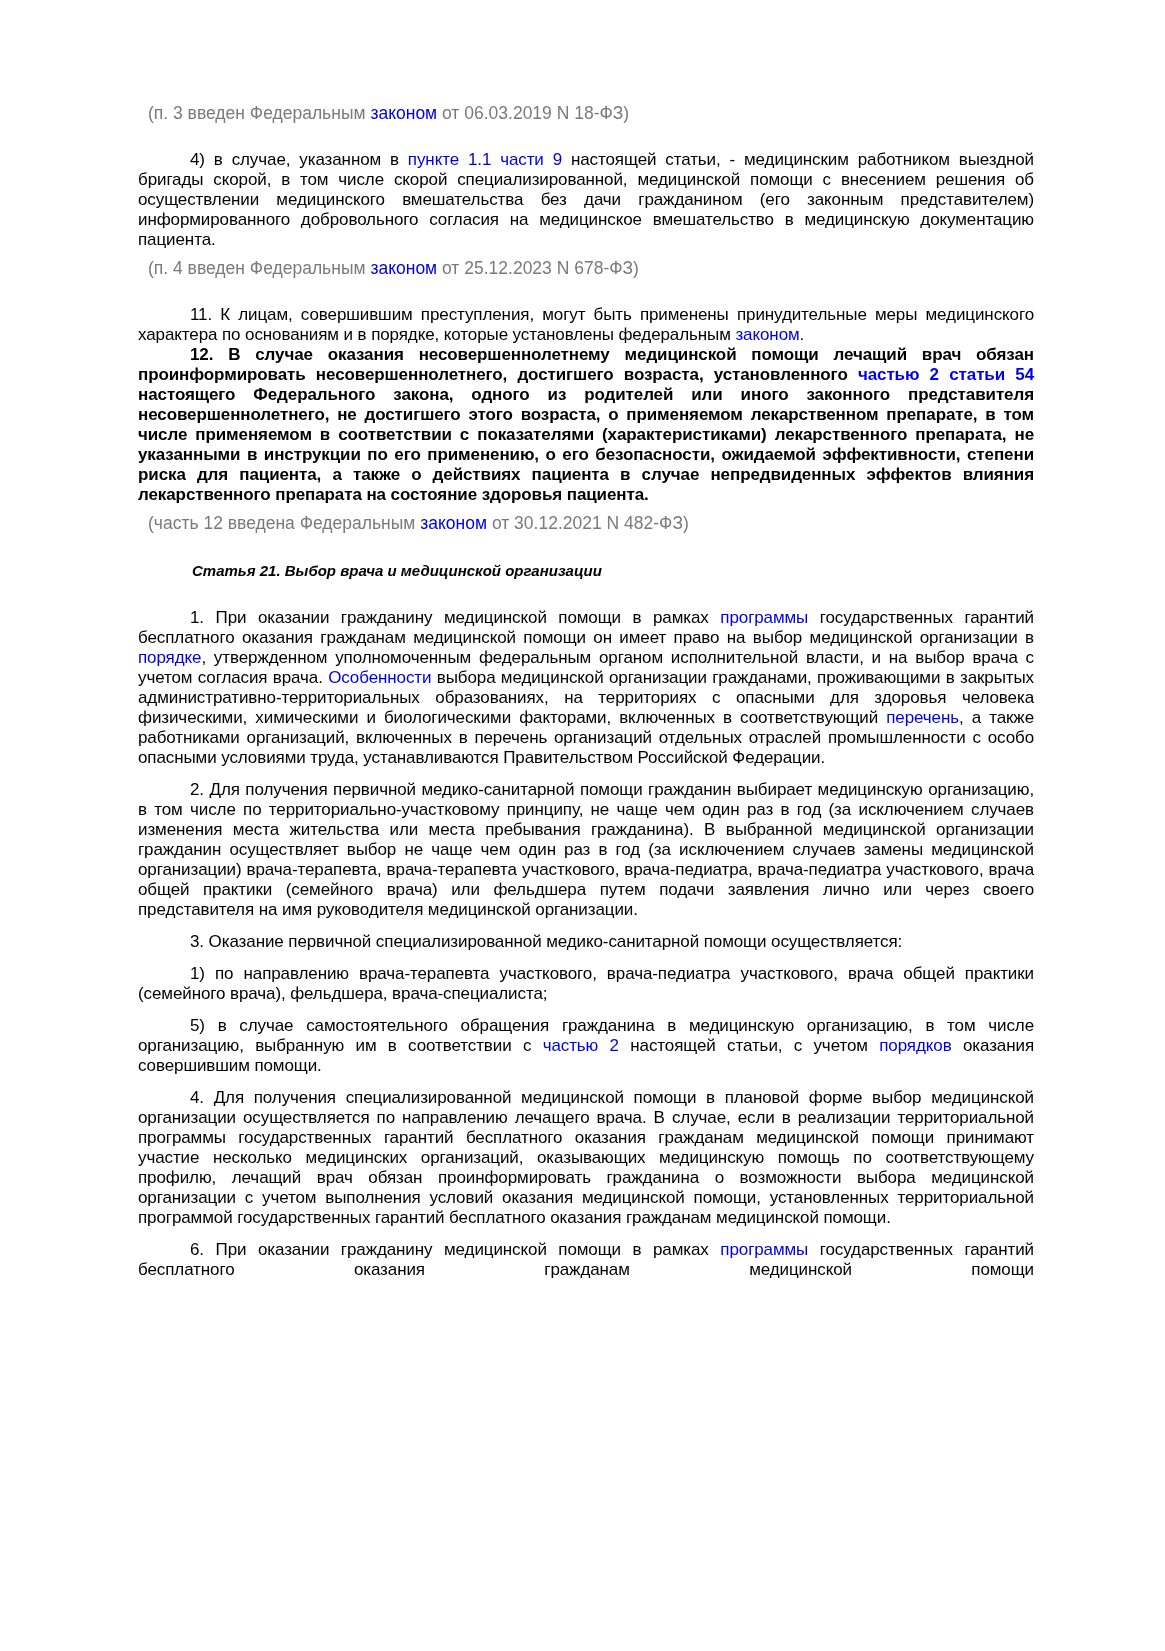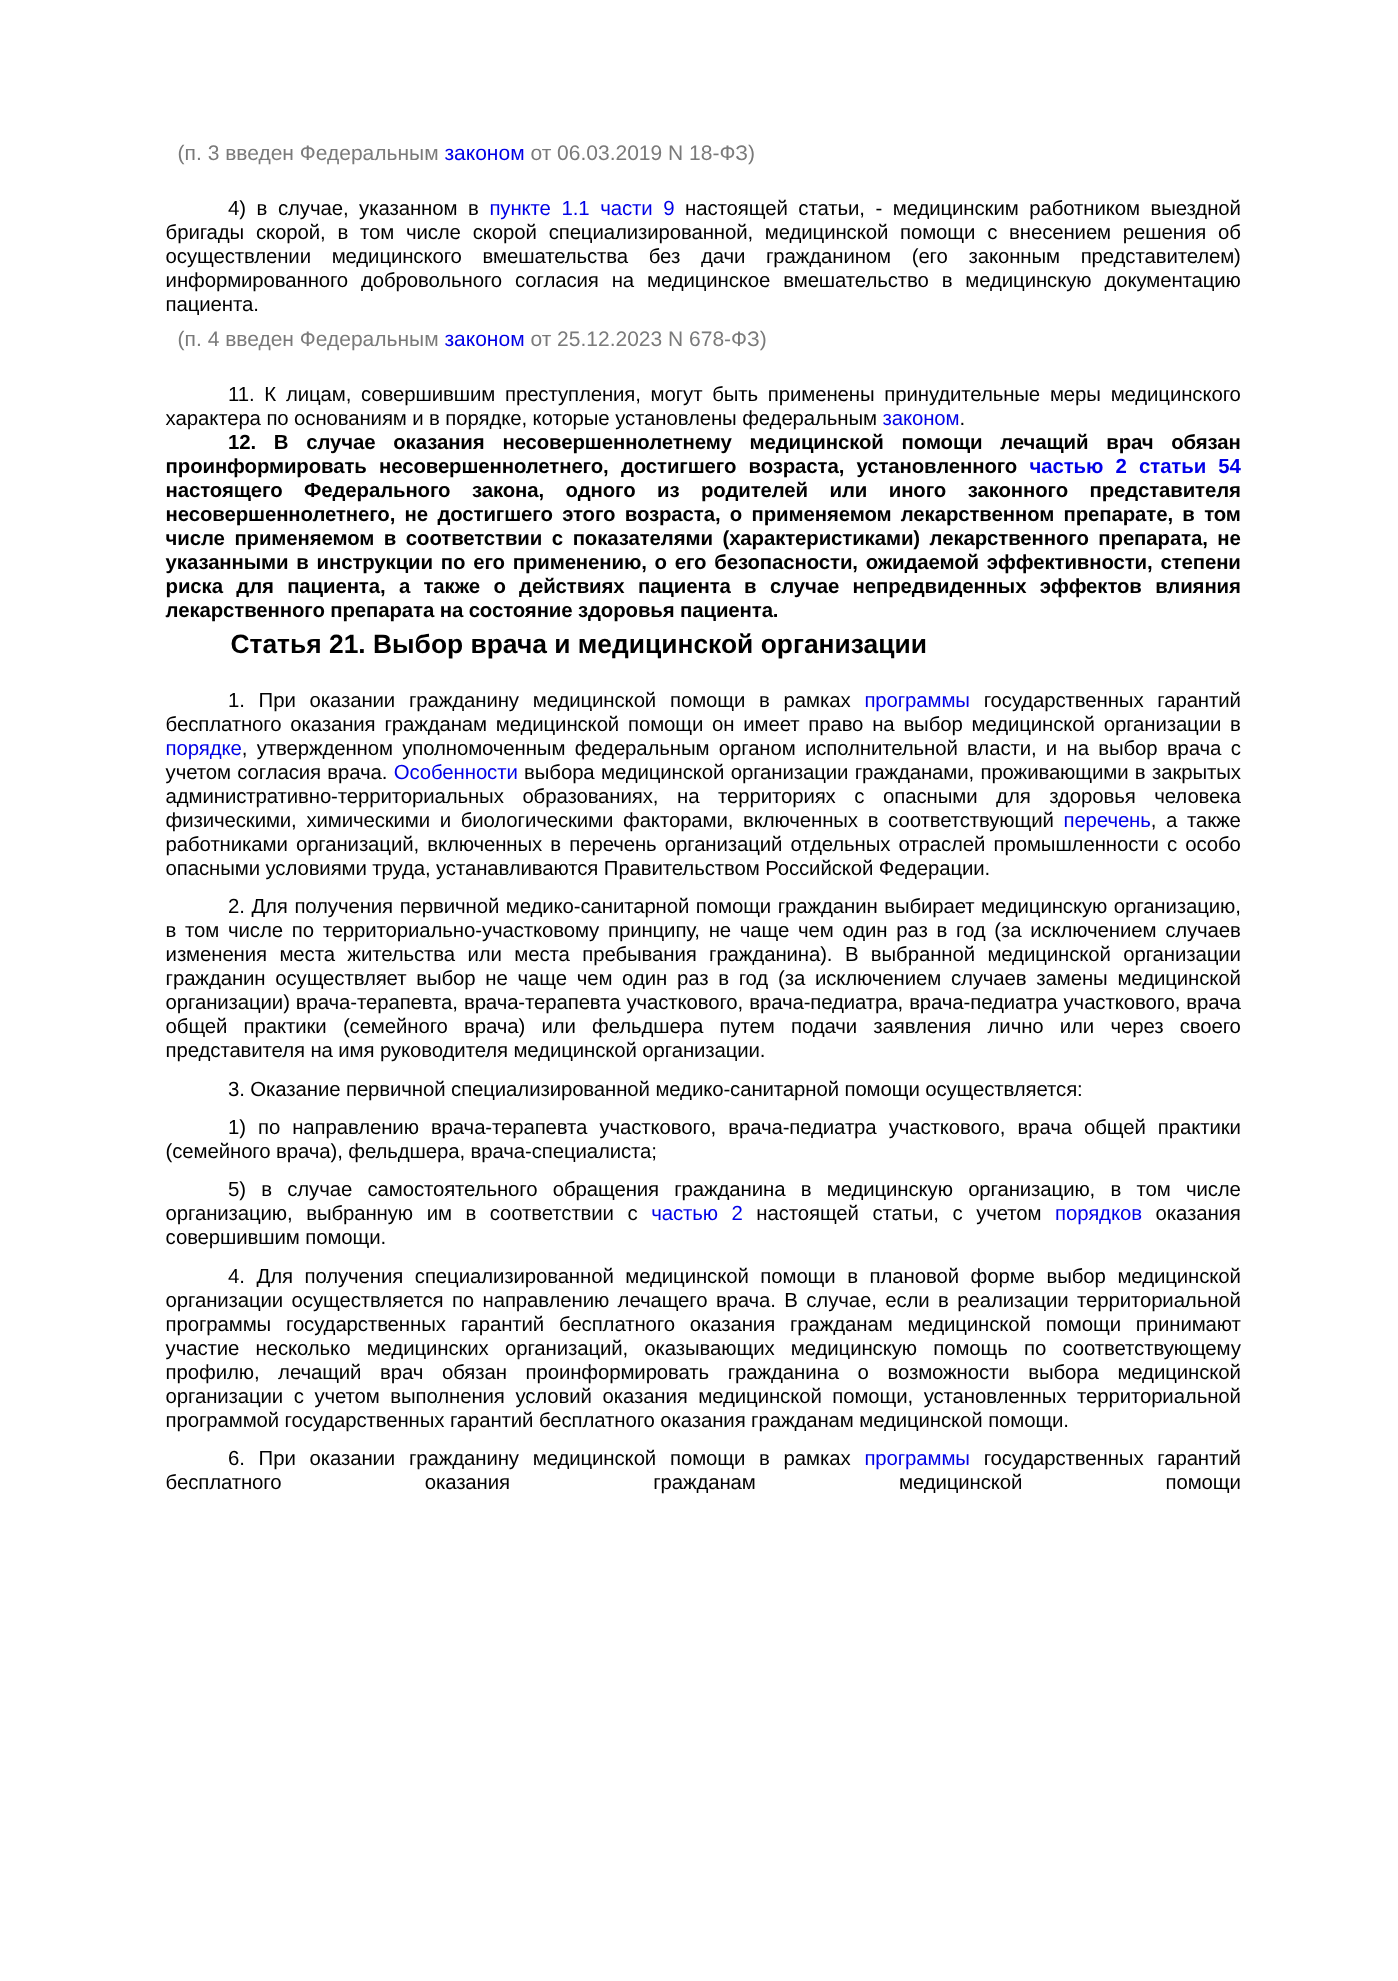--- a/index.html
+++ b/index.html
@@ -11,21 +11,21 @@
     width: 1165px;
     height: 1651px;
     position: relative;
     overflow: hidden;
     font-family: "Liberation Sans", sans-serif;
     color: #000000;
   }
   .page {
     position: absolute;
     left: 138px;
-    top: 117px;
+    top: 103px;
     width: 896px;
   }
   .note {
     font-size: 17.5px;
     line-height: 20px;
     color: #7a7a7a;
     margin: 0 0 0 10px;
     padding: 0;
     white-space: nowrap;
   }
@@ -36,25 +36,26 @@
     text-indent: 52px;
     margin: 0;
     padding: 0;
     letter-spacing: -0.1px;
   }
   .link {
     color: #0000e6;
     text-decoration: none;
   }
   .heading {
-    font-size: 22px;
+    font-size: 15px;
     line-height: 20px;
     font-weight: bold;
     margin: 0 0 0 54px;
     padding: 0;
+    font-style: italic;
   }
 </style>
 </head>
 <body>
 
 <div class="page">
 
   <p class="note" style="margin-bottom:27px;">
     <span>(п. 3 введен Федеральным </span><a class="link">законом</a><span> от 06.03.2019 N 18-ФЗ)</span>
   </p>
@@ -68,20 +69,23 @@
   </p>
 
   <p class="para" style="margin-bottom:0;">
     <span>11. К лицам, совершившим преступления, могут быть применены принудительные меры медицинского характера по основаниям и в порядке, которые установлены федеральным </span><a class="link">законом</a><span>.</span>
   </p>
 
   <p class="para" style="margin-bottom:8px;font-weight:bold;">
     <span>12. В случае оказания несовершеннолетнему медицинской помощи лечащий врач обязан проинформировать несовершеннолетнего, достигшего возраста, установленного </span><a class="link">частью 2 статьи 54</a><span> настоящего Федерального закона, одного из родителей или иного законного представителя несовершеннолетнего, не достигшего этого возраста, о применяемом лекарственном препарате, в том числе применяемом в соответствии с показателями (характеристиками) лекарственного препарата, не указанными в инструкции по его применению, о его безопасности, ожидаемой эффективности, степени риска для пациента, а также о действиях пациента в случае непредвиденных эффектов влияния лекарственного препарата на состояние здоровья пациента.</span>
   </p>
 
+  <p class="note" style="margin-bottom:28px;">
+    <span>(часть 12 введена Федеральным </span><a class="link">законом</a><span> от 30.12.2021 N 482-ФЗ)</span>
+  </p>
 
   <h2 class="heading" style="margin-bottom:27px;">Статья 21. Выбор врача и медицинской организации</h2>
 
   <p class="para" style="margin-bottom:12px;">
     <span>1. При оказании гражданину медицинской помощи в рамках </span><a class="link">программы</a><span> государственных гарантий бесплатного оказания гражданам медицинской помощи он имеет право на выбор медицинской организации в </span><a class="link">порядке</a><span>, утвержденном уполномоченным федеральным органом исполнительной власти, и на выбор врача с учетом согласия врача. </span><a class="link">Особенности</a><span> выбора медицинской организации гражданами, проживающими в закрытых административно-территориальных образованиях, на территориях с опасными для здоровья человека физическими, химическими и биологическими факторами, включенных в соответствующий </span><a class="link">перечень</a><span>, а также работниками организаций, включенных в перечень организаций отдельных отраслей промышленности с особо опасными условиями труда, устанавливаются Правительством Российской Федерации.</span>
   </p>
 
   <p class="para" style="margin-bottom:12px;">
     <span>2. Для получения первичной медико-санитарной помощи гражданин выбирает медицинскую организацию, в том числе по территориально-участковому принципу, не чаще чем один раз в год (за исключением случаев изменения места жительства или места пребывания гражданина). В выбранной медицинской организации гражданин осуществляет выбор не чаще чем один раз в год (за исключением случаев замены медицинской организации) врача-терапевта, врача-терапевта участкового, врача-педиатра, врача-педиатра участкового, врача общей практики (семейного врача) или фельдшера путем подачи заявления лично или через своего представителя на имя руководителя медицинской организации.</span>
   </p>

